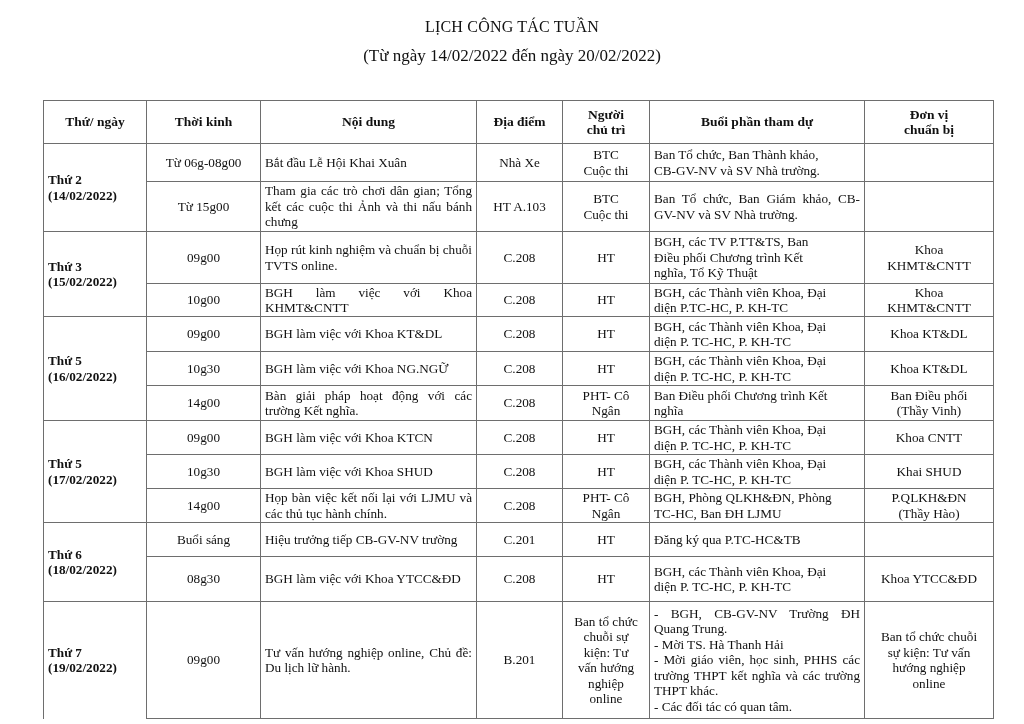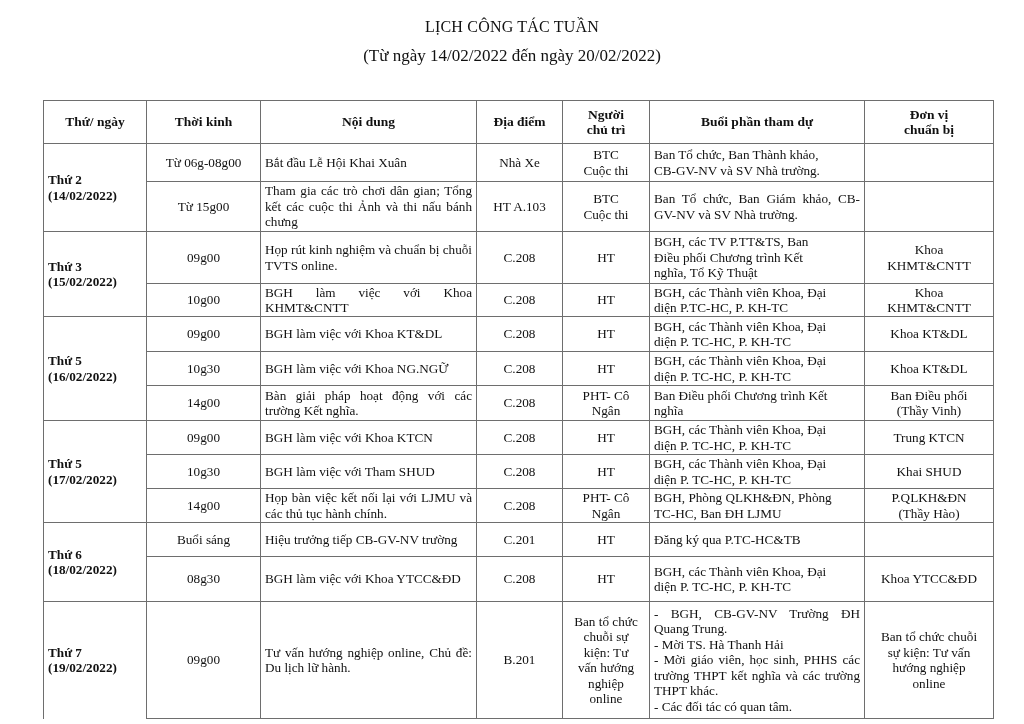--- a/index.html
+++ b/index.html
@@ -153,25 +153,25 @@
       <td class="day" rowspan="3">
         <div>Thứ 5</div>
         <div>(17/02/2022)</div>
       </td>
       <td class="c">09g00</td>
       <td>BGH làm việc với Khoa KTCN</td>
       <td class="c">C.208</td>
       <td class="c ml">HT</td>
       <td class="ml">BGH, các Thành viên Khoa, Đại
 diện P. TC-HC, P. KH-TC</td>
-      <td class="c ml">Trung KTCN</td>
+      <td class="c ml">Khoa CNTT</td>
     </tr>
     <tr style="height:34px">
       <td class="c">10g30</td>
-      <td>BGH làm việc với Tham SHUD</td>
+      <td>BGH làm việc với Khoa SHUD</td>
       <td class="c">C.208</td>
       <td class="c ml">HT</td>
       <td class="ml">BGH, các Thành viên Khoa, Đại
 diện P. TC-HC, P. KH-TC</td>
       <td class="c ml">Khai SHUD</td>
     </tr>
     <tr style="height:34px">
       <td class="c">14g00</td>
       <td class="j">Họp bàn việc kết nối lại với LJMU và các thủ tục hành chính.</td>
       <td class="c">C.208</td>

